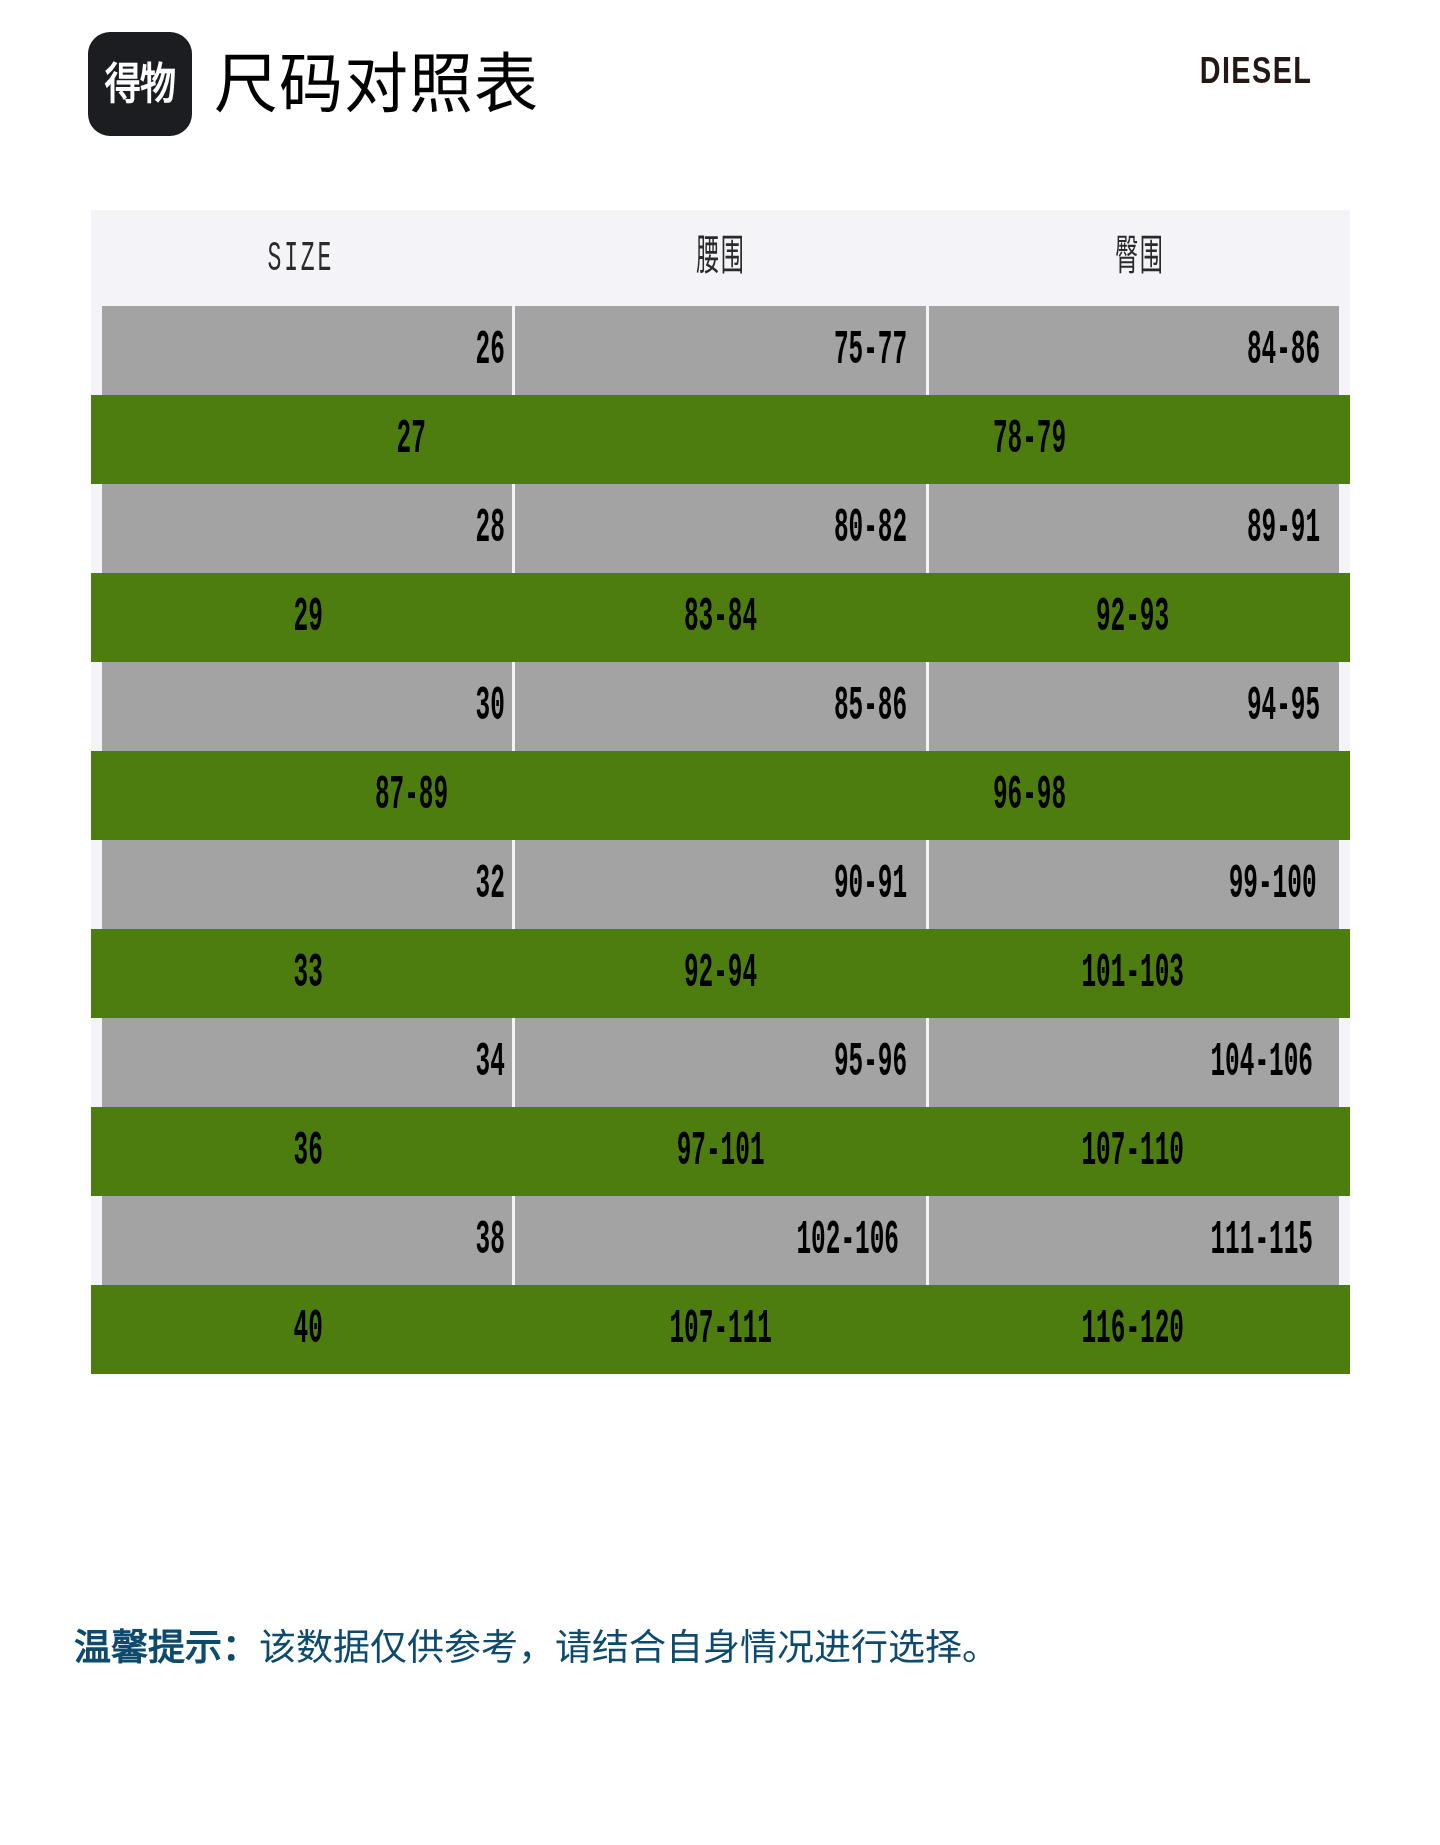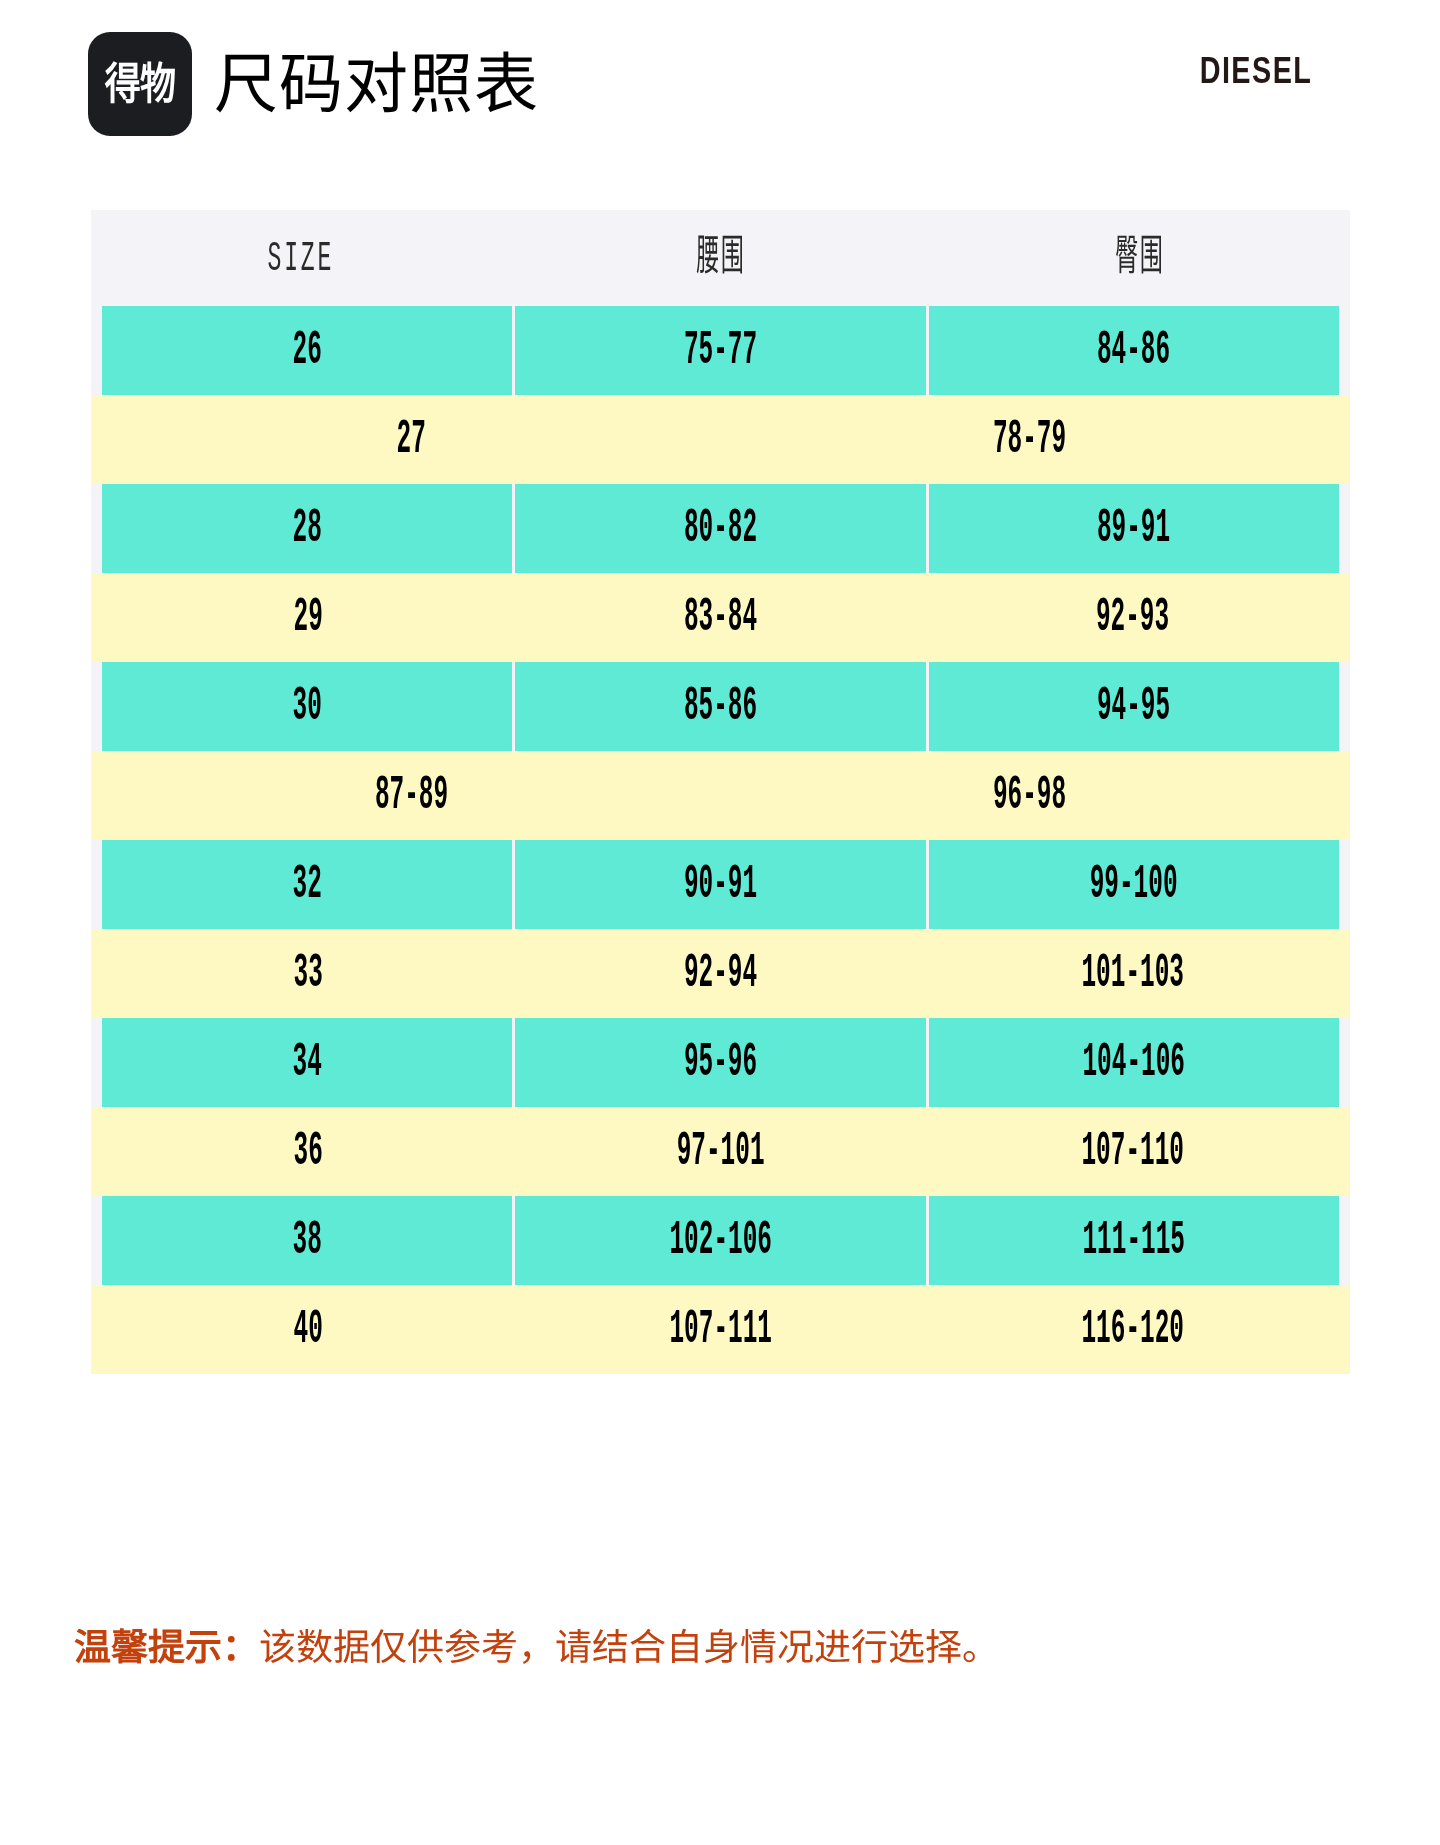--- a/index.html
+++ b/index.html
@@ -119,21 +119,21 @@
   .tbody { display: block; }
 
   .trow {
     display: flex;
     height: 89px;
     align-items: stretch;
     padding: 0 11px;
   }
 
   .trow.odd { background: #f4f3f7; }
-  .trow.even { background: #fef9c3; }
+  .trow.even { background: #4d7c0f; }
 
   .tcell {
     flex: 1 1 0;
     display: flex;
     align-items: center;
     justify-content: center;
     background: transparent;
     font-size: 37px;
     line-height: 1;
     font-weight: 700;
@@ -142,33 +142,34 @@
   }
 
   .tcell span {
     display: inline-block;
     transform: scaleX(0.66) scaleY(1.32);
     white-space: nowrap;
   }
 
   
   .trow.white-cells .tcell {
-    background: #5eead4;
+    background: #a3a3a3;
     margin-right: 3px;
+    justify-content: flex-end;
   }
   .trow.white-cells .tcell:last-child { margin-right: 0; }
 
   
   .footer-note {
     position: absolute;
     left: 74px;
     top: 1628px;
     font-size: 37px;
     line-height: 1.1;
-    color: #c2410c;
+    color: #0c4a6e;
     white-space: nowrap;
     letter-spacing: 0px;
   }
 
   .footer-note .note-label {
     font-weight: 700;
   }
 
   .footer-note .note-body {
     font-weight: 400;

